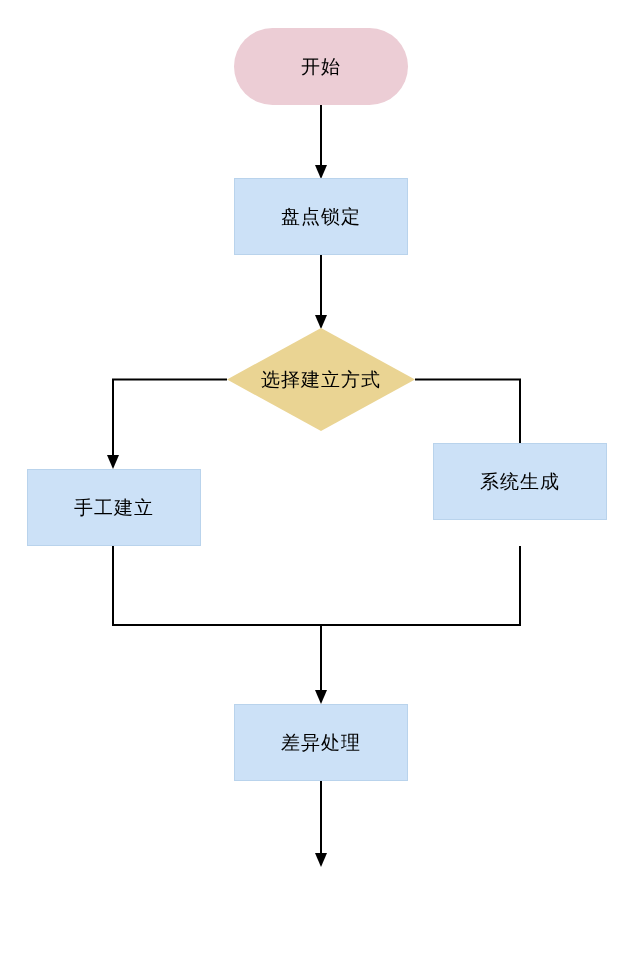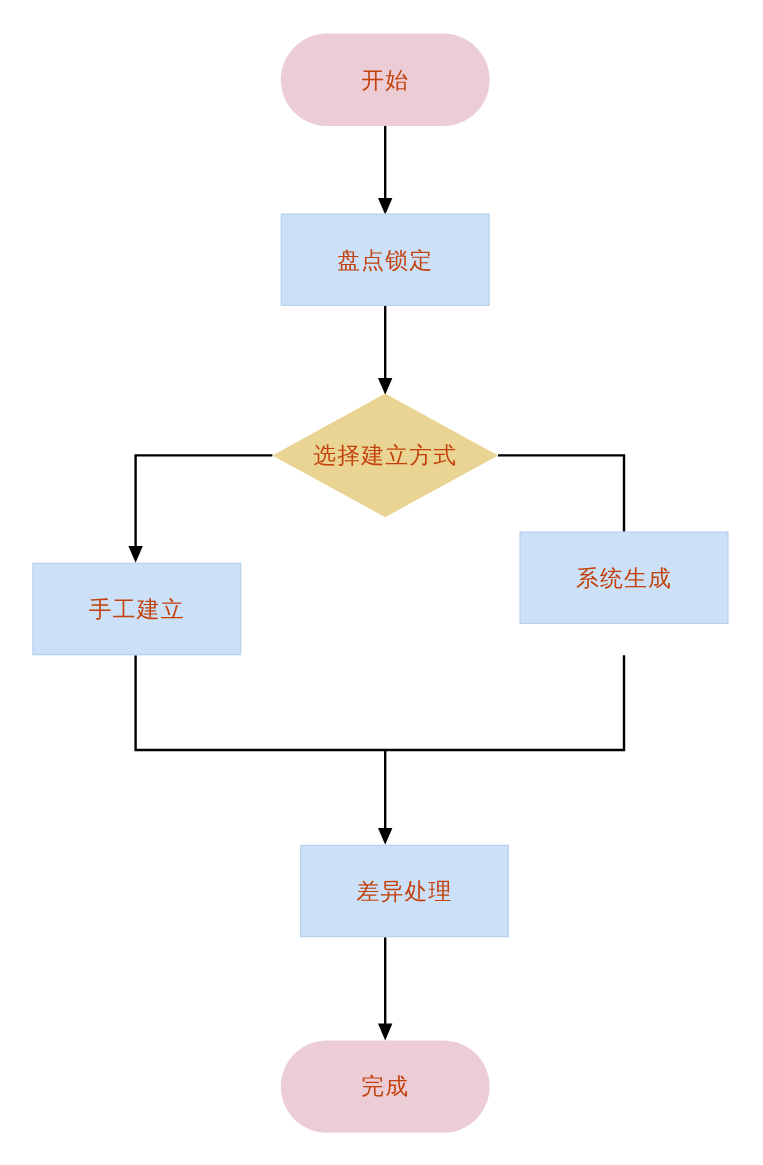--- a/index.html
+++ b/index.html
@@ -22,42 +22,42 @@
     pointer-events: none;
   }
   .node {
     position: absolute;
     display: flex;
     align-items: center;
     justify-content: center;
     box-sizing: border-box;
     font-size: 19px;
     letter-spacing: 1px;
-    color: #c2410c;
+    color: #000000;
     text-align: center;
   }
   .terminator {
     background: #eccdd5;
     border-radius: 38.5px;
   }
   .process {
     background: #cce1f7;
     border: 1px solid #b9d3ec;
   }
   .decision {
     background: #ead493;
     -webkit-clip-path: polygon(50% 0, 100% 50%, 50% 100%, 0 50%);
     clip-path: polygon(50% 0, 100% 50%, 50% 100%, 0 50%);
   }
   .node-start   { left: 234px; top: 28px;  width: 174px; height: 77px; }
   .node-lock    { left: 234px; top: 178px; width: 174px; height: 77px; font-family: Liberation Serif, serif; }
   .node-decide  { left: 227px; top: 328px; width: 188px; height: 103px; }
   .node-manual  { left: 27px;  top: 469px; width: 174px; height: 77px; text-align: right; }
   .node-system  { left: 433px; top: 443px; width: 174px; height: 77px; }
-  .node-diff    { left: 234px; top: 704px; width: 174px; height: 77px; margin-left: 16px; }
+  .node-diff    { left: 234px; top: 704px; width: 174px; height: 77px; }
   .node-finish  { left: 234px; top: 867px; width: 174px; height: 77px; }
 </style>
 </head>
 <body>
 
 <div class="canvas">
 
   <svg class="connectors" width="636" height="971" viewBox="0 0 636 971" xmlns="http://www.w3.org/2000/svg">
     <g stroke="#000000" stroke-width="2" fill="none">
       <path d="M321 105 L321 166"></path>
@@ -95,17 +95,14 @@
   </div>
 
   <div class="node process node-system">
     <span>系统生成</span>
   </div>
 
   <div class="node process node-diff">
     <span>差异处理</span>
   </div>
 
-  <div class="node terminator node-finish">
-    <span>完成</span>
-  </div>
 
 </div>
 
 </body></html>

